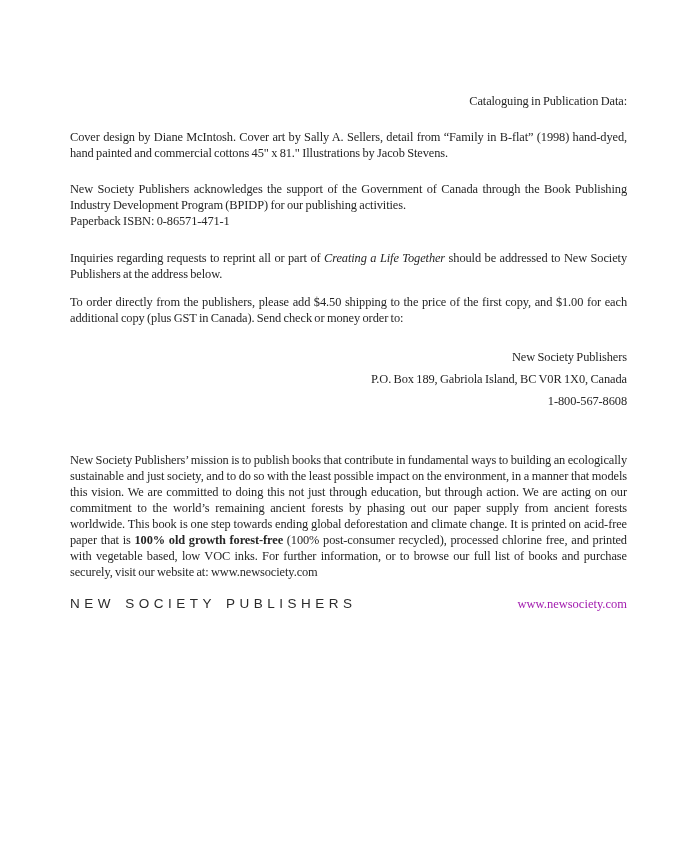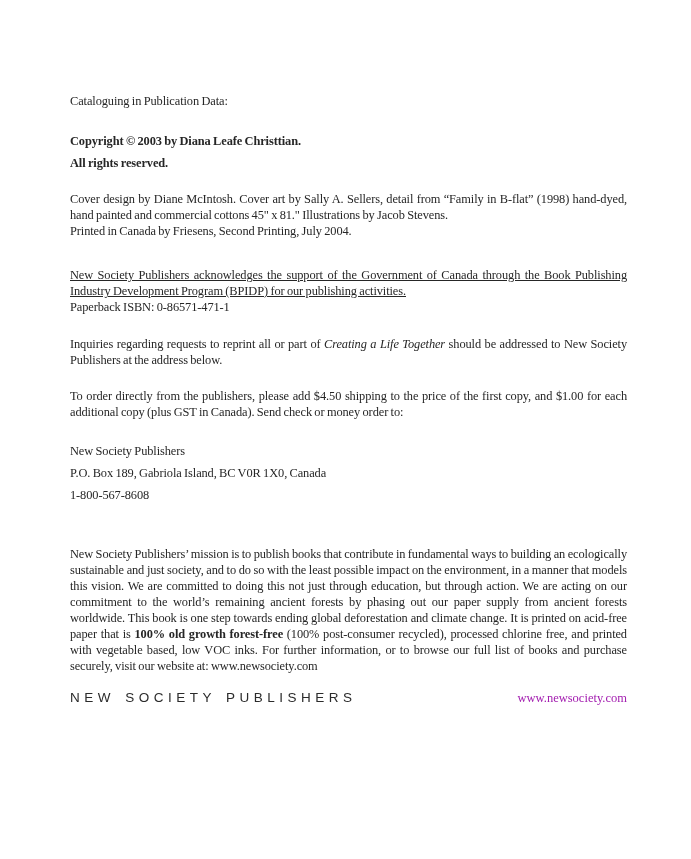--- a/index.html
+++ b/index.html
@@ -23,32 +23,33 @@
   }
   .page p {
     margin: 0;
     line-height: 16px;
   }
   .just {
     text-align: justify;
   }
   .cip p, .addr p {
     line-height: 22px;
+    text-align: right;
   }
   .copyright p {
     line-height: 22px;
     font-weight: bold;
   }
   .copyright { margin-top: 18px; }
   .cover-block { margin-top: 17px; }
   .printed-line { margin-top: 3px; }
-  .ack-block { margin-top: 28px; text-decoration: underline; }
+  .ack-block { margin-top: 20px; }
   .isbn-line { margin-top: 21px; }
   .inquiries-block { margin-top: 21px; }
-  .order-block { margin-top: 20px; }
+  .order-block { margin-top: 12px; }
   .addr { margin-top: 20px; }
   .mission-block {
     margin-top: 40px;
     line-height: 18px;
   }
   .book-title-italic { font-style: italic; }
   .forest-free-bold { font-weight: bold; }
   .footer {
     margin-top: 16px;
     display: flex;
@@ -74,28 +75,23 @@
 </style>
 </head>
 <body>
 
 <div class="page">
 
   <div class="cip">
     <p>Cataloguing in Publication Data:</p>
   </div>
 
-  <div class="copyright">
-    <p>Copyright © 2003 by Diana Leafe Christtian.</p>
-    <p>All rights reserved.</p>
-  </div>
 
   <div class="cover-block">
     <p class="just">Cover design by Diane McIntosh. Cover art by Sally A. Sellers, detail from “Family in B-flat” (1998) hand-dyed, hand painted and commercial cottons 45" x 81."  Illustrations by Jacob Stevens.</p>
-    <p class="printed-line">Printed in Canada by Friesens, Second Printing, July 2004.</p>
   </div>
 
   <div class="ack-block">
     <p class="just">New Society Publishers acknowledges the support of the Government of Canada through the Book Publishing Industry Development Program (BPIDP) for our publishing activities.</p>
   </div>
 
   <p class="isbn-line">Paperback ISBN: 0-86571-471-1</p>
 
   <div class="inquiries-block">
     <p class="just"><span>Inquiries regarding requests to reprint all or part of </span><span class="book-title-italic">Creating a Life Together</span><span> should be addressed to New Society Publishers at the address below.</span></p>

